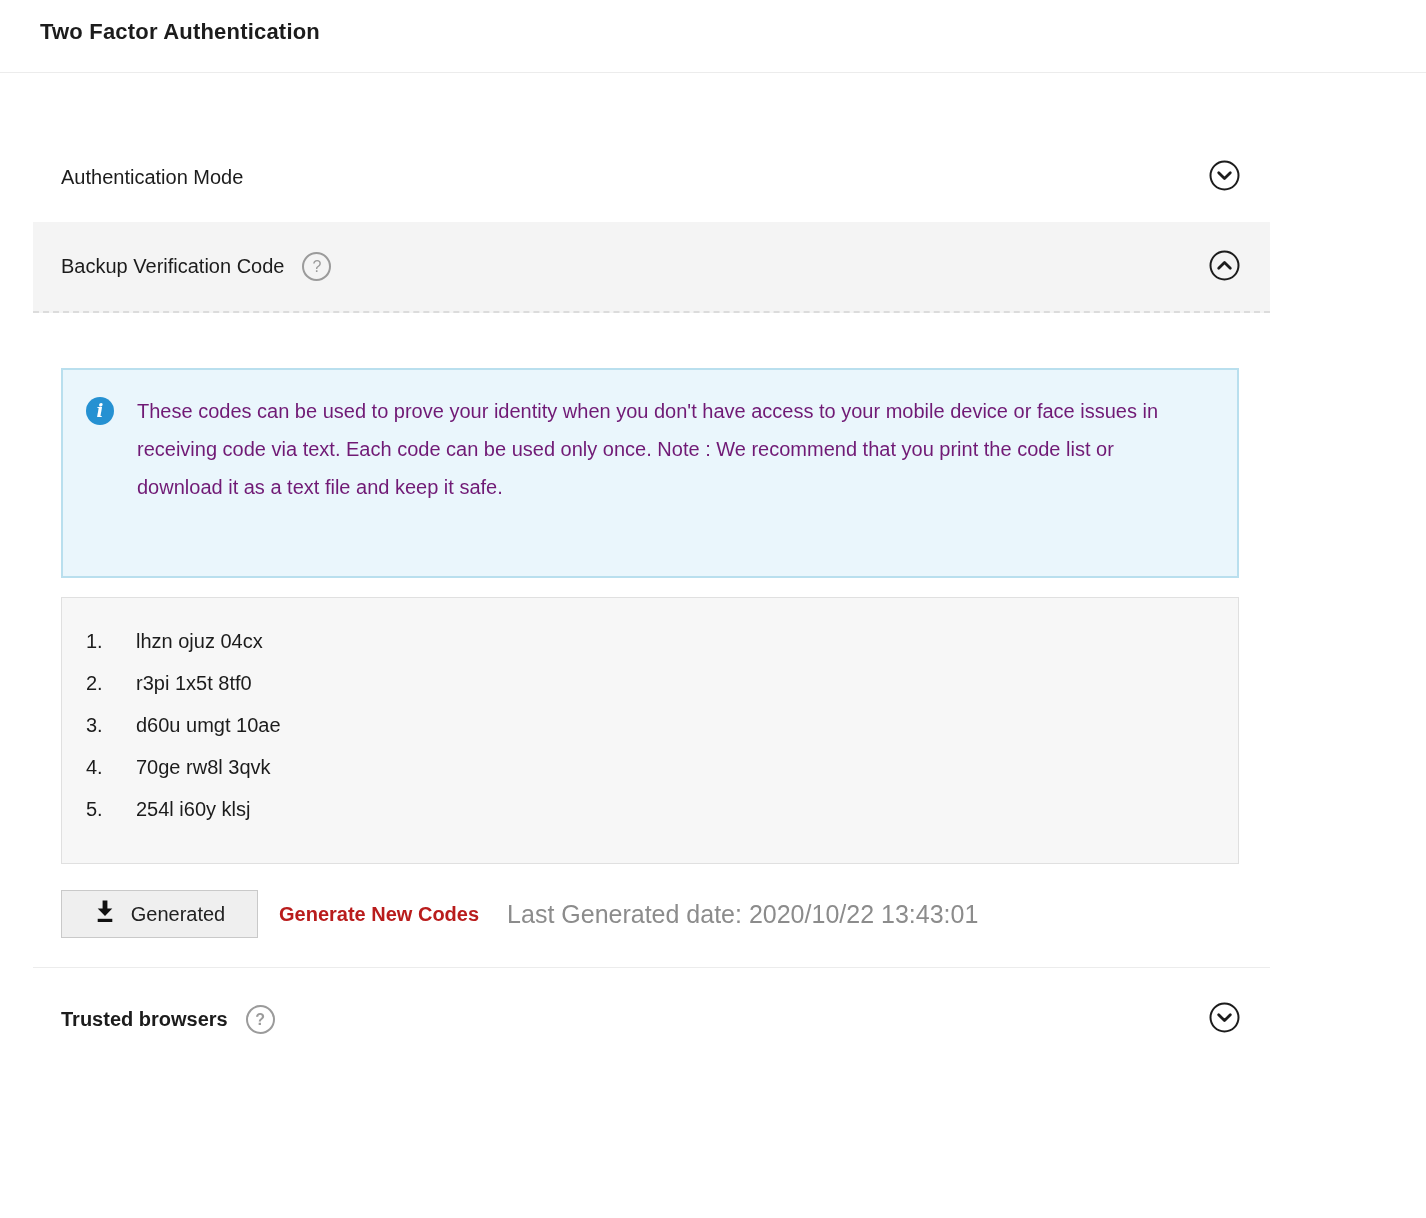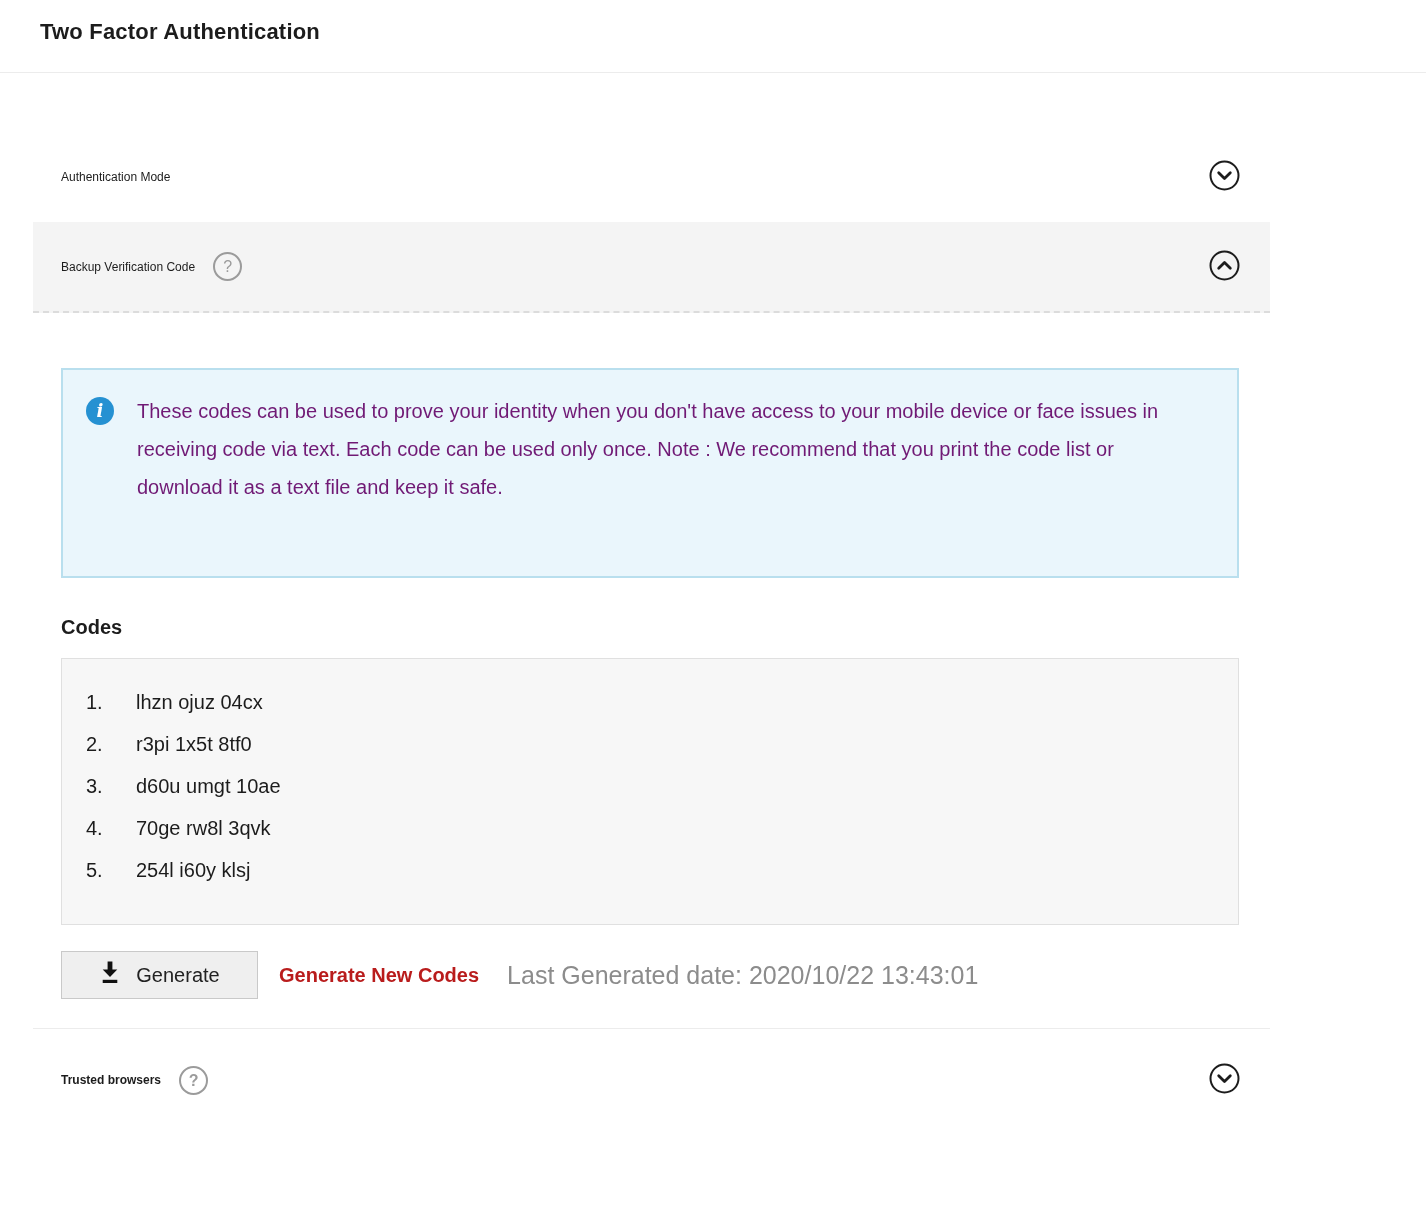--- a/index.html
+++ b/index.html
@@ -19,21 +19,21 @@
 
   .outer { margin-left: 33px; width: 1237px; }
 
   .acc-row {
     display: flex; align-items: center; justify-content: space-between;
     padding: 0 30px 0 28px;
     cursor: pointer;
   }
   .row-authmode { margin-top: 75px; height: 58px; }
   .left-group { display: flex; align-items: center; gap: 18px; }
-  .row-label { font-size: 12px; color: #1c1c1c; }
+  .row-label { font-size: 20px; color: #1c1c1c; }
   .row-label.bold { font-weight: 400; }
 
   .band {
     margin-top: 16px; height: 91px;
     background: #f4f4f4;
     border-bottom: 2px dashed #dcdcdc;
   }
 
   .help-badge {
     width: 29px; height: 29px; border-radius: 50%;
@@ -134,21 +134,20 @@
         </svg>
       </span>
     </button>
   </div>
 
   <div class="info-box">
     <span class="info-badge">i</span>
     <div class="info-text">These codes can be used to prove your identity when you don't have access to your mobile device or face issues in receiving code via text. Each code can be used only once. Note : We recommend that you print the code list or download it as a text file and keep it safe.</div>
   </div>
 
-  <div class="codes-label">Codes</div>
 
   <div class="codes-box">
 
       <div class="code-row">
         <span class="code-num">1.</span>
         <span class="code-value">lhzn ojuz 04cx</span>
       </div>
 
       <div class="code-row">
         <span class="code-num">2.</span>
@@ -172,21 +171,21 @@
     </div>
 
   <div class="actions">
     <button class="download-btn">
       <span>
         <svg width="22" height="25" viewBox="0 0 22 25">
           <path d="M8.6 1.5 h4.8 v8 h4.9 L11 17 L3.7 9.5 h4.9 Z" fill="#111111"></path>
           <rect x="3.7" y="19.8" width="14.6" height="3.2" fill="#111111"></rect>
         </svg>
       </span>
-      <span>Generate</span>
+      <span>Generated</span>
     </button>
     <a class="generate-link">Generate New Codes</a>
     <span class="last-generated">Last Generated date: 2020/10/22 13:43:01</span>
   </div>
 
   <div class="divider2"></div>
 
   <div class="acc-row row-trusted">
     <div class="left-group">
       <span class="row-label">Trusted browsers</span>

